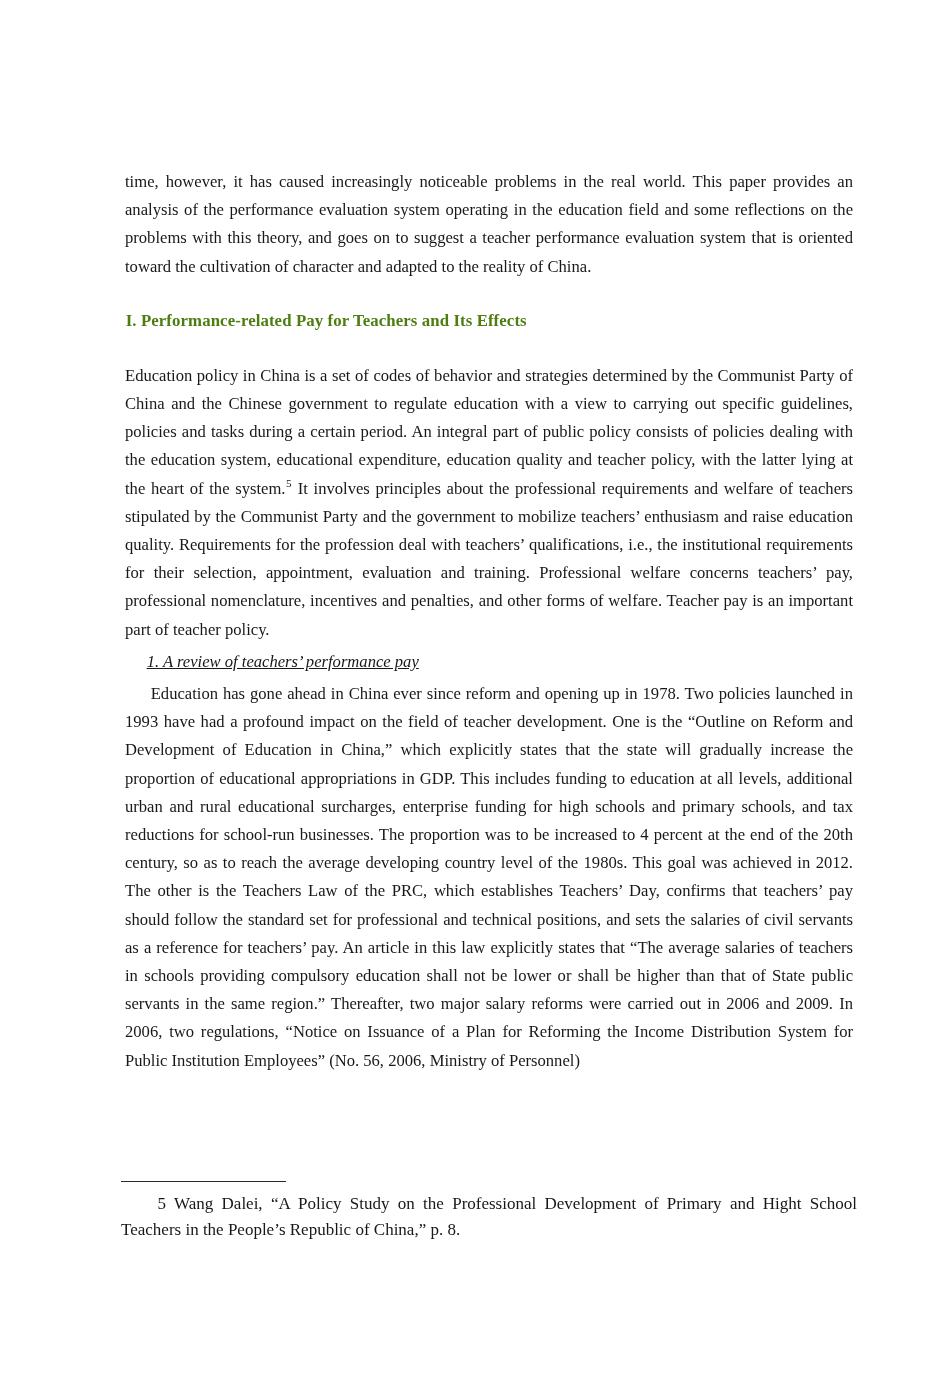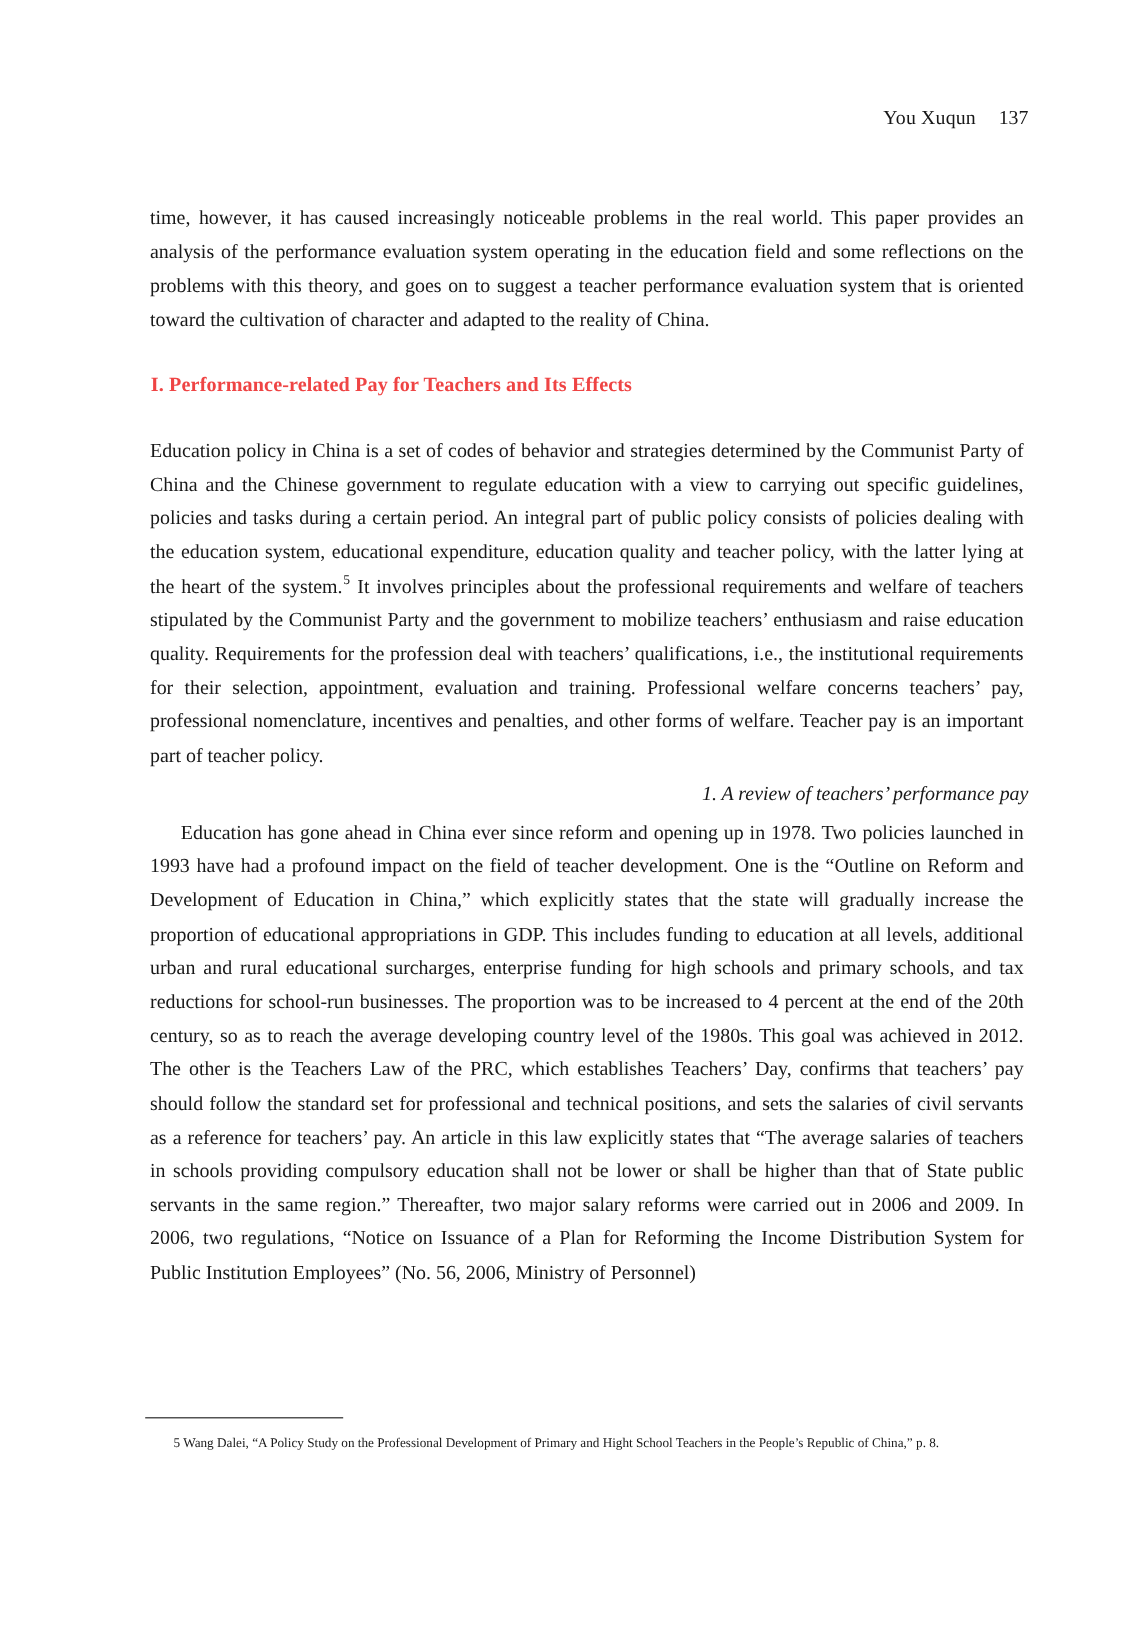--- a/index.html
+++ b/index.html
@@ -71,35 +71,36 @@
 
   .gap-before-heading { margin-top: 26px; }
 
   h2.section-heading {
     margin: 0;
     font-size: 16.8px;
     line-height: 28px;
     font-weight: bold;
     text-indent: 0.28em;
     text-align: left;
-    color: #ef4444;
+    color: #4d7c0f;
     letter-spacing: 0.1px;
   }
 
   .gap-after-heading { margin-top: 27px; }
 
   h3.sub-heading {
     margin: 0;
     font-size: 16.6px;
     line-height: 28.2px;
     font-weight: normal;
     font-style: italic;
     text-indent: 1.55em;
-    text-align: right;
+    text-align: left;
     color: #181818;
+    text-decoration: underline;
   }
 
   sup.fn-ref {
     font-size: 0.68em;
     vertical-align: super;
     line-height: 0;
     padding-left: 0.5px;
     padding-right: 0.5px;
   }
 
@@ -111,36 +112,33 @@
     width: 736px;
   }
   .footnote-rule {
     width: 165px;
     height: 0;
     border-top: 1.6px solid #2a2a2a;
     margin: 0 0 9px 0;
   }
   p.footnote {
     margin: 0;
-    font-size: 11px;
+    font-size: 17px;
     line-height: 25.5px;
     text-align: justify;
     text-justify: inter-word;
     text-indent: 2.15em;
     color: #181818;
   }
 </style>
 </head>
 <body>
 
 <div class="page">
 
-  <div class="running-header">
-    <span class="author">You Xuqun</span><span class="folio">137</span>
-  </div>
 
   <div class="column">
 
     <p class="body-text continuation">time, however, it has caused increasingly noticeable problems in the real world. This paper provides an analysis of the performance evaluation system operating in the education field and some reflections on the problems with this theory, and goes on to suggest a teacher performance evaluation system that is oriented toward the cultivation of character and adapted to the reality of China.</p>
 
     <div class="gap-before-heading"></div>
 
     <h2 class="section-heading">I. Performance-related Pay for Teachers and Its Effects</h2>
 
     <div class="gap-after-heading"></div>

